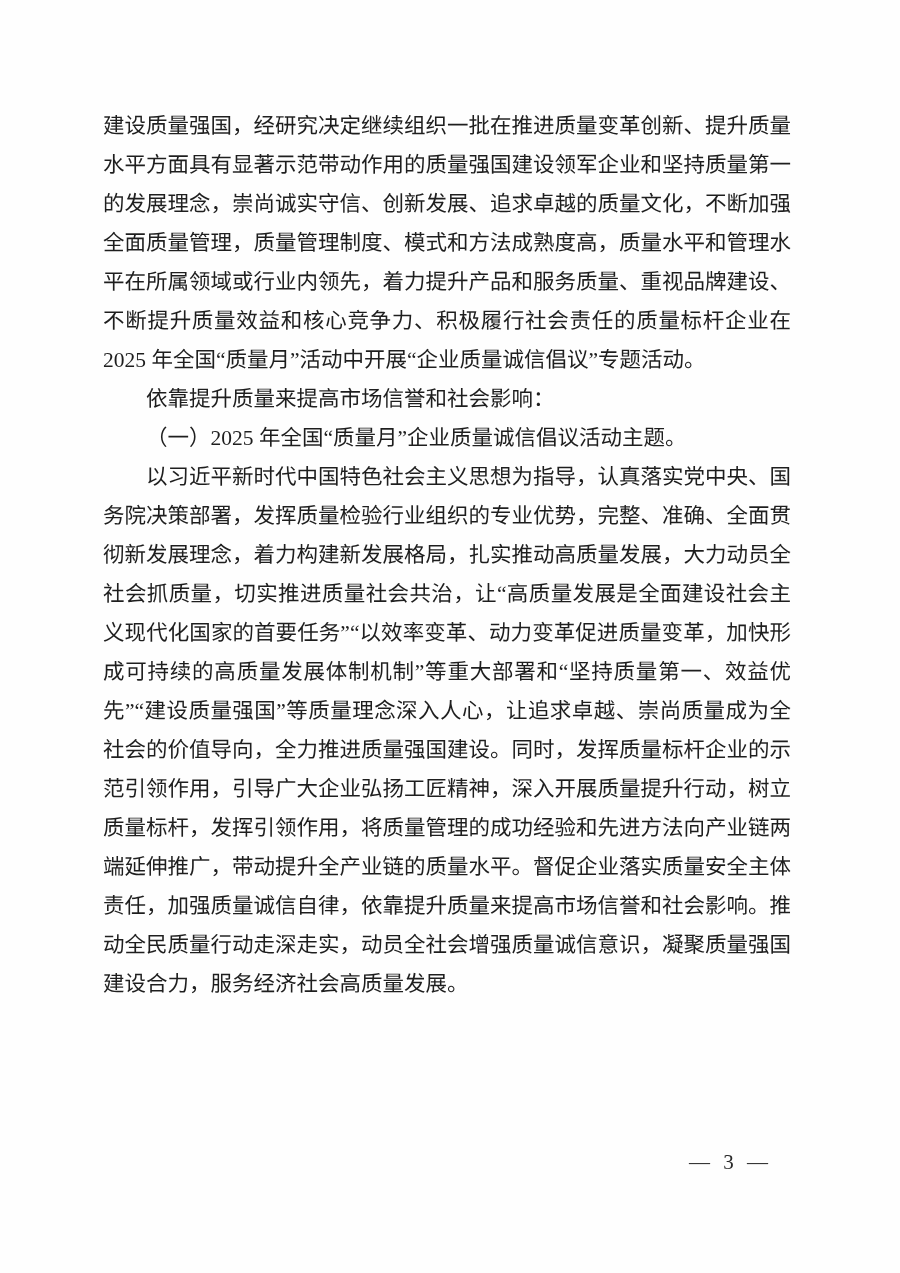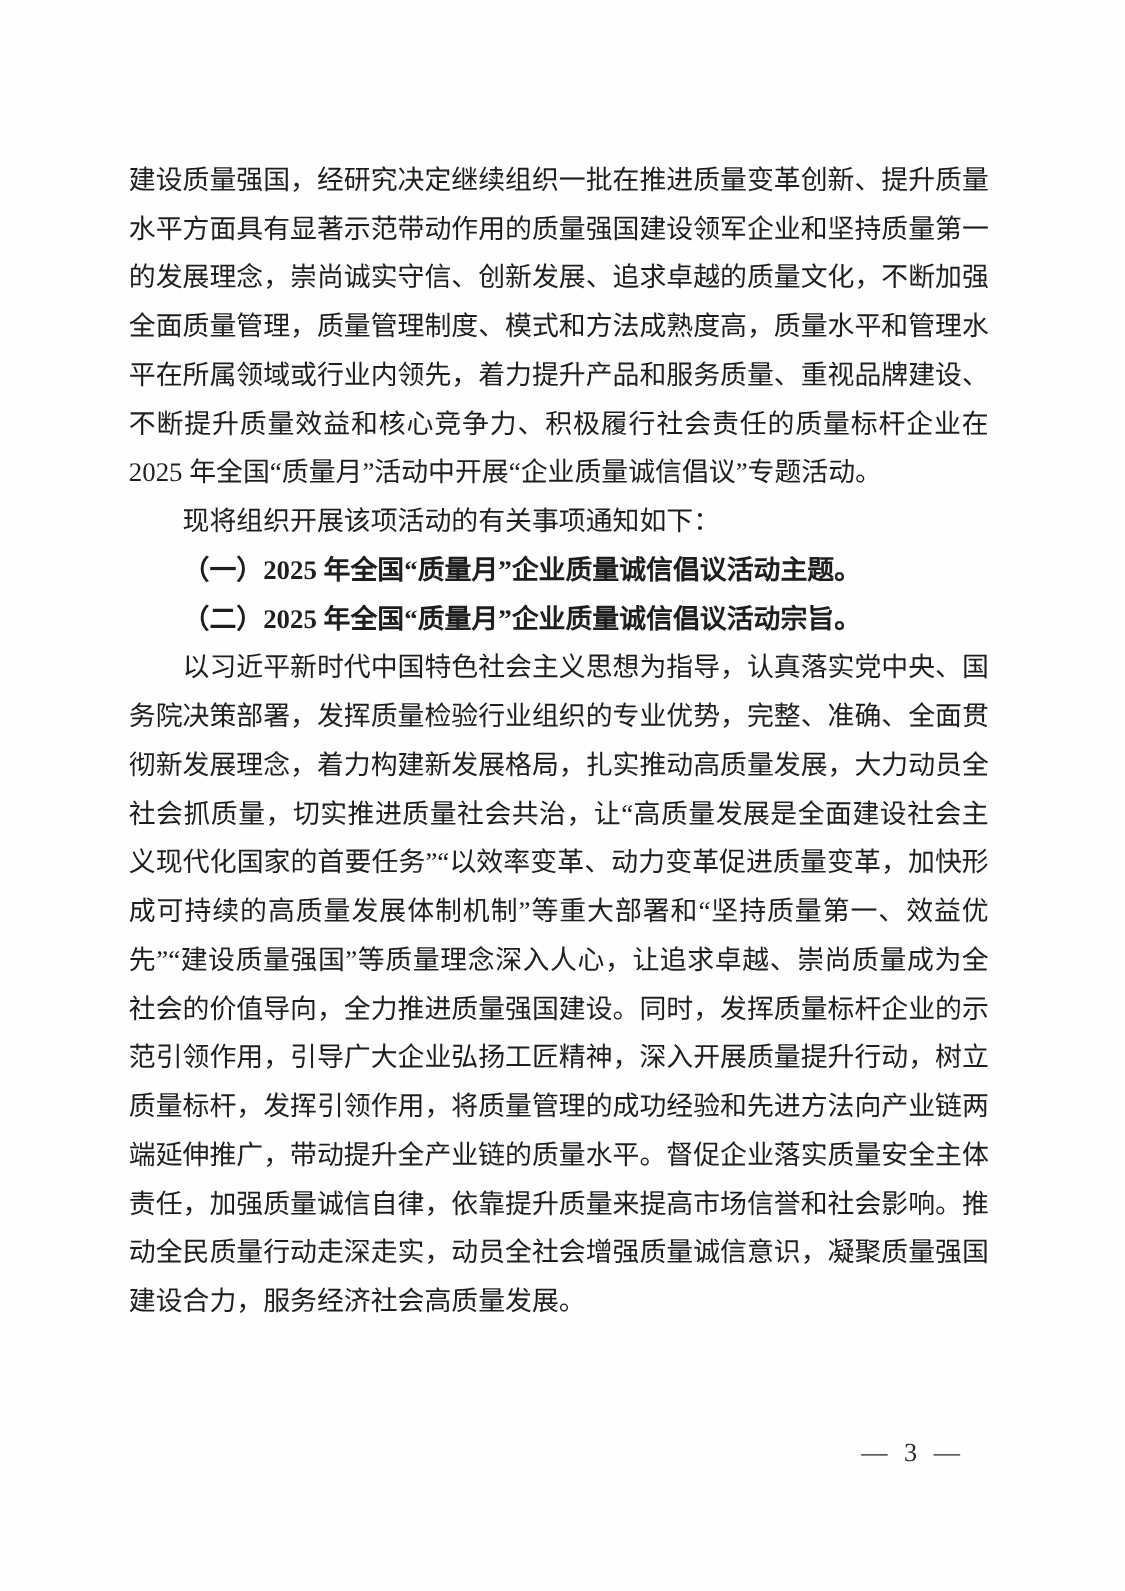--- a/index.html
+++ b/index.html
@@ -12,21 +12,21 @@
     width: 900px;
     height: 1273px;
     background: #fefefe;
     overflow: hidden;
     font-family: "Liberation Serif", "DejaVu Serif", serif;
     color: #1e1e1e;
   }
   .content {
     position: absolute;
     left: 103px;
-    top: 125px;
+    top: 107px;
     width: 688px;
     font-size: 21.5px;
     line-height: 39px;
     text-align: justify;
     text-justify: inter-ideograph;
   }
   .content p {
     margin: 0;
     padding: 0;
   }
@@ -35,40 +35,39 @@
   }
   .no-indent {
     text-indent: 0;
   }
   .heading-hei {
     font-family: "Liberation Sans", "DejaVu Sans", sans-serif;
     font-weight: 700;
     letter-spacing: 1px;
   }
   .heading-song {
-    font-weight: 700;
+    font-weight: 400;
   }
   .slogan {
     letter-spacing: 0.5px;
   }
   .page-number {
     position: absolute;
     top: 1150px;
     right: 128px;
     font-size: 21px;
     letter-spacing: 4px;
     color: #2a2a2a;
     font-family: "Liberation Serif", "DejaVu Serif", serif;
   }
 </style>
 </head>
 <body>
 
 <div class="page">
   <div class="content">
     <p class="no-indent">建设质量强国，经研究决定继续组织一批在推进质量变革创新、提升质量水平方面具有显著示范带动作用的质量强国建设领军企业和坚持质量第一的发展理念，崇尚诚实守信、创新发展、追求卓越的质量文化，不断加强全面质量管理，质量管理制度、模式和方法成熟度高，质量水平和管理水平在所属领域或行业内领先，着力提升产品和服务质量、重视品牌建设、不断提升质量效益和核心竞争力、积极履行社会责任的质量标杆企业在 2025 年全国“质量月”活动中开展“企业质量诚信倡议”专题活动。</p>
-    <p class="indent">现将组织开展该项活动的有关事项通知如下：</p>
+    <p class="indent">依靠提升质量来提高市场信誉和社会影响：</p>
     <p class="indent heading-song">（一）2025 年全国“质量月”企业质量诚信倡议活动主题。</p>
-    <p class="indent heading-song">（二）2025 年全国“质量月”企业质量诚信倡议活动宗旨。</p>
     <p class="indent">以习近平新时代中国特色社会主义思想为指导，认真落实党中央、国务院决策部署，发挥质量检验行业组织的专业优势，完整、准确、全面贯彻新发展理念，着力构建新发展格局，扎实推动高质量发展，大力动员全社会抓质量，切实推进质量社会共治，让“高质量发展是全面建设社会主义现代化国家的首要任务”“以效率变革、动力变革促进质量变革，加快形成可持续的高质量发展体制机制”等重大部署和“坚持质量第一、效益优先”“建设质量强国”等质量理念深入人心，让追求卓越、崇尚质量成为全社会的价值导向，全力推进质量强国建设。同时，发挥质量标杆企业的示范引领作用，引导广大企业弘扬工匠精神，深入开展质量提升行动，树立质量标杆，发挥引领作用，将质量管理的成功经验和先进方法向产业链两端延伸推广，带动提升全产业链的质量水平。督促企业落实质量安全主体责任，加强质量诚信自律，依靠提升质量来提高市场信誉和社会影响。推动全民质量行动走深走实，动员全社会增强质量诚信意识，凝聚质量强国建设合力，服务经济社会高质量发展。</p>
   </div>
   <div class="page-number">— 3 —</div>
 </div>
 
 </body></html>

